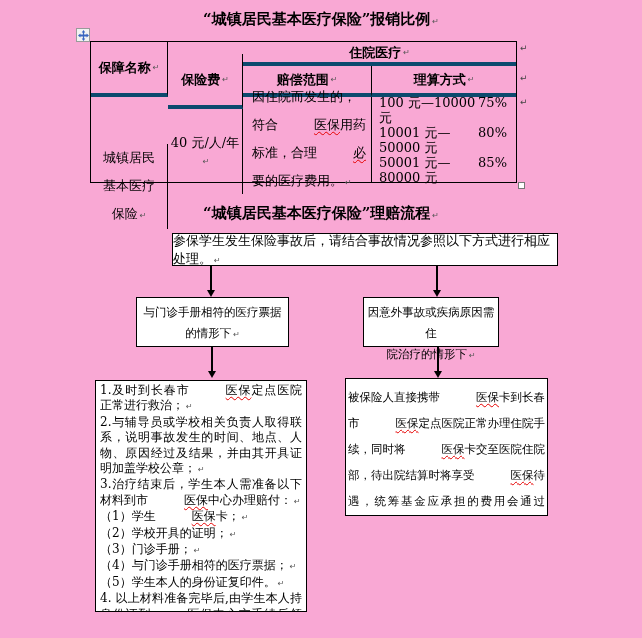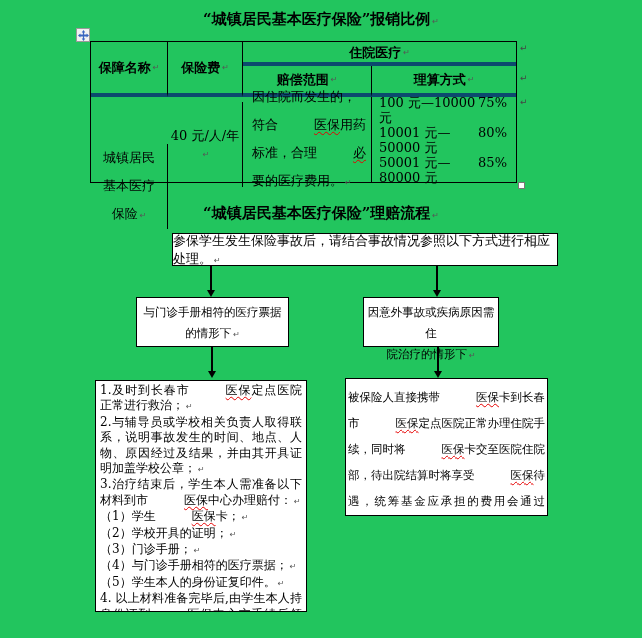--- a/index.html
+++ b/index.html
@@ -1,17 +1,17 @@
 <!DOCTYPE html>
 <html><head>
 <meta charset="utf-8">
 <style>
   html,body { margin:0; padding:0; background:#fff; }
   .canvas {
-    position:relative; width:642px; height:638px; background:#22c55e;
+    position:relative; width:642px; height:638px; background:#f9a8d4;
     font-family:"DejaVu Serif","Liberation Serif",serif; color:#000;
     overflow:hidden;
   }
   
   .doc-title { position:absolute; left:0; width:642px; text-align:center;
     font-size:15px; font-weight:bold; line-height:20px; }
   .t1 { top:9px; } .t2 { top:203px; }
   
   .mk { font-family:"DejaVu Sans",sans-serif; font-weight:normal;
     font-size:8px; color:#555; margin-left:2px; vertical-align:baseline; }
@@ -79,42 +79,42 @@
         <path d="M5.5 0 L7.3 2.4 H6.1 V4.6 H8.6 V3.6 L11 5.5 L8.6 7.4 V6.4 H6.1 V8.6 H7.3 L5.5 11 L3.7 8.6 H4.9 V6.4 H2.4 V7.4 L0 5.5 L2.4 3.6 V4.6 H4.9 V2.4 H3.7 Z" fill="#3a66c0"></path>
       </svg>
     </span>
   </div>
 
   <div class="tbl">
     <div class="cell hdr br bb" style="left:0;top:0;width:77px;height:55px;">
       <span>保障名称</span>
         <span class="mk">↵</span>
     </div>
-    <div class="cell hdr br bb" style="left:77px;top:0;width:75px;height:55px;">
+    <div class="cell hdr br bb" style="left:77px;top:12px;width:75px;height:55px;">
       <span>保险费</span>
         <span class="mk">↵</span>
     </div>
     <div class="cell hdr bb" style="left:152px;top:0;width:273px;height:24px;">
       <span>住院医疗</span>
         <span class="mk">↵</span>
     </div>
     <div class="cell hdr br bb" style="left:152px;top:24px;width:129px;height:31px;">
       <span>赔偿范围</span>
         <span class="mk">↵</span>
     </div>
     <div class="cell hdr bb" style="left:281px;top:24px;width:144px;height:31px;">
       <span>理算方式</span>
         <span class="mk">↵</span>
     </div>
     <div class="cell br name-cell" style="left:0;top:55px;width:77px;height:85px;margin-top:47px;">
         <div class="rich-line"><span>城镇居民</span></div>
         <div class="rich-line"><span>基本医疗</span></div>
         <div class="rich-line"><span>保险</span><span class="mk">↵</span></div>
       </div>
-    <div class="cell br" style="left:77px;top:60px;width:75px;height:85px;">
+    <div class="cell br" style="left:77px;top:67px;width:75px;height:85px;">
         <div class="rich-line"><span>40 元/人/年</span><span class="mk">↵</span></div>
       </div>
     <div class="cell br scope-cell" style="left:152px;top:55px;width:129px;height:85px;">
         <div class="rich-line"><span>因住院而发生的，符合</span><span class="wavy">医保</span><span>用药标准，合理</span><span class="wavy">必</span><span>要的医疗费用。</span><span class="mk">↵</span></div>
       </div>
     <div class="tier-rows" style="left:281px;top:55px;width:144px;height:85px;">
       <div class="tier-row">
         <span>100 元—10000 元</span>
         <span>75%</span>
       </div>

